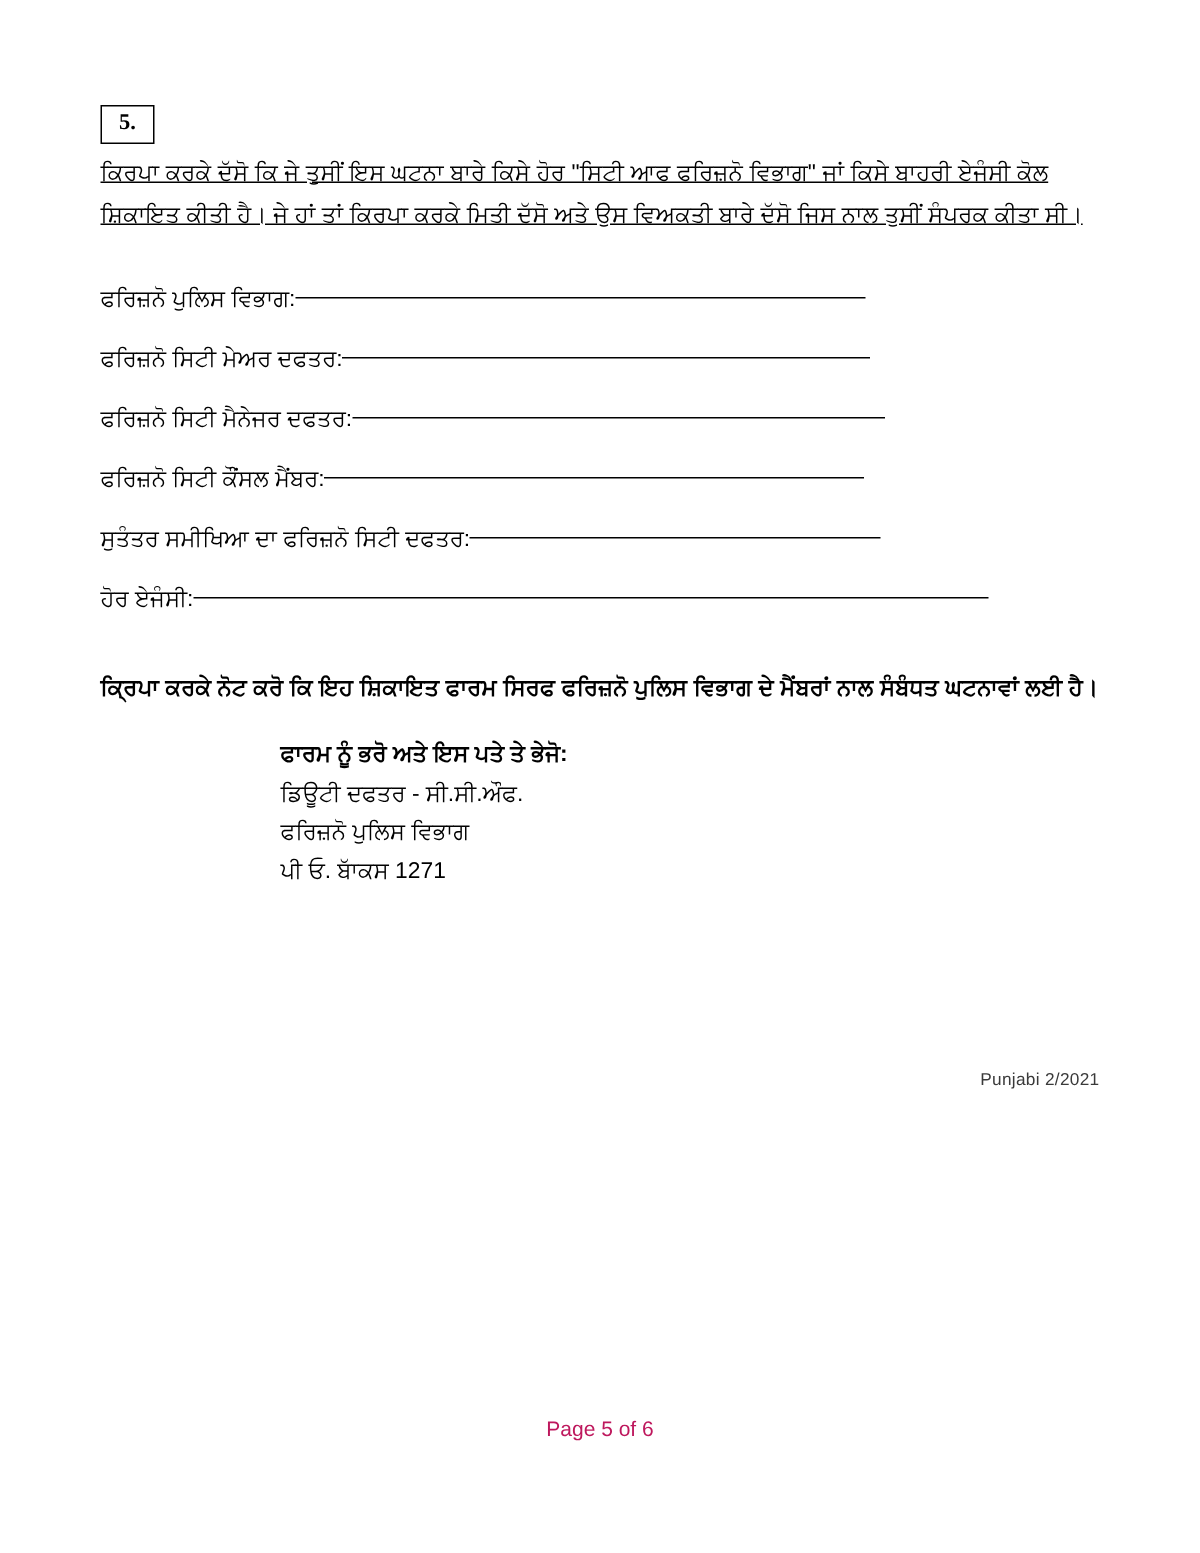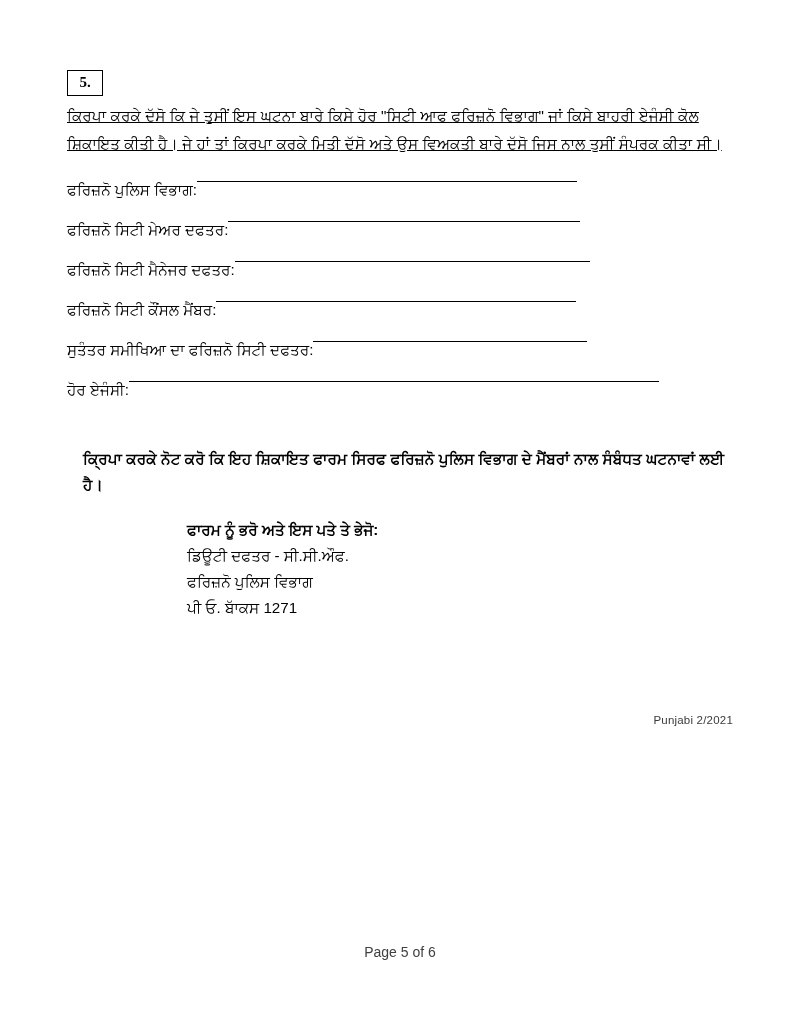--- a/index.html
+++ b/index.html
@@ -48,21 +48,21 @@
     text-align: left;
     text-decoration: underline;
   }
 
   
   .form-lines {
     margin-top: 22px;
   }
   .form-line {
     display: flex;
-    align-items: flex-start;
+    align-items: center;
     height: 40px;
     font-size: 15.2px;
     white-space: nowrap;
   }
   .form-line .label {
     flex: 0 0 auto;
     line-height: 1.25;
     padding-bottom: 1px;
   }
   .form-line .rule {
@@ -72,21 +72,20 @@
     margin-bottom: 3px;
   }
 
   
   .note {
     margin-top: 26px;
     font-size: 15.2px;
     font-weight: bold;
     line-height: 1.75;
     letter-spacing: 0.1px;
-    margin-left: 16px;
   }
 
   
   .address-block {
     margin-top: 18px;
     margin-left: 120px;
     font-size: 15.2px;
     line-height: 1.68;
   }
   .address-heading {
@@ -106,21 +105,21 @@
     color: #3a3a3a;
     letter-spacing: 0.2px;
   }
   .page-number {
     position: absolute;
     left: 0;
     right: 0;
     top: 944px;
     text-align: center;
     font-size: 14px;
-    color: #404040;
+    color: #be185d;
   }
 </style>
 </head>
 <body>
 
 <div class="page">
   <div class="content">
 
     <div class="qnum-box">5.</div>
 

